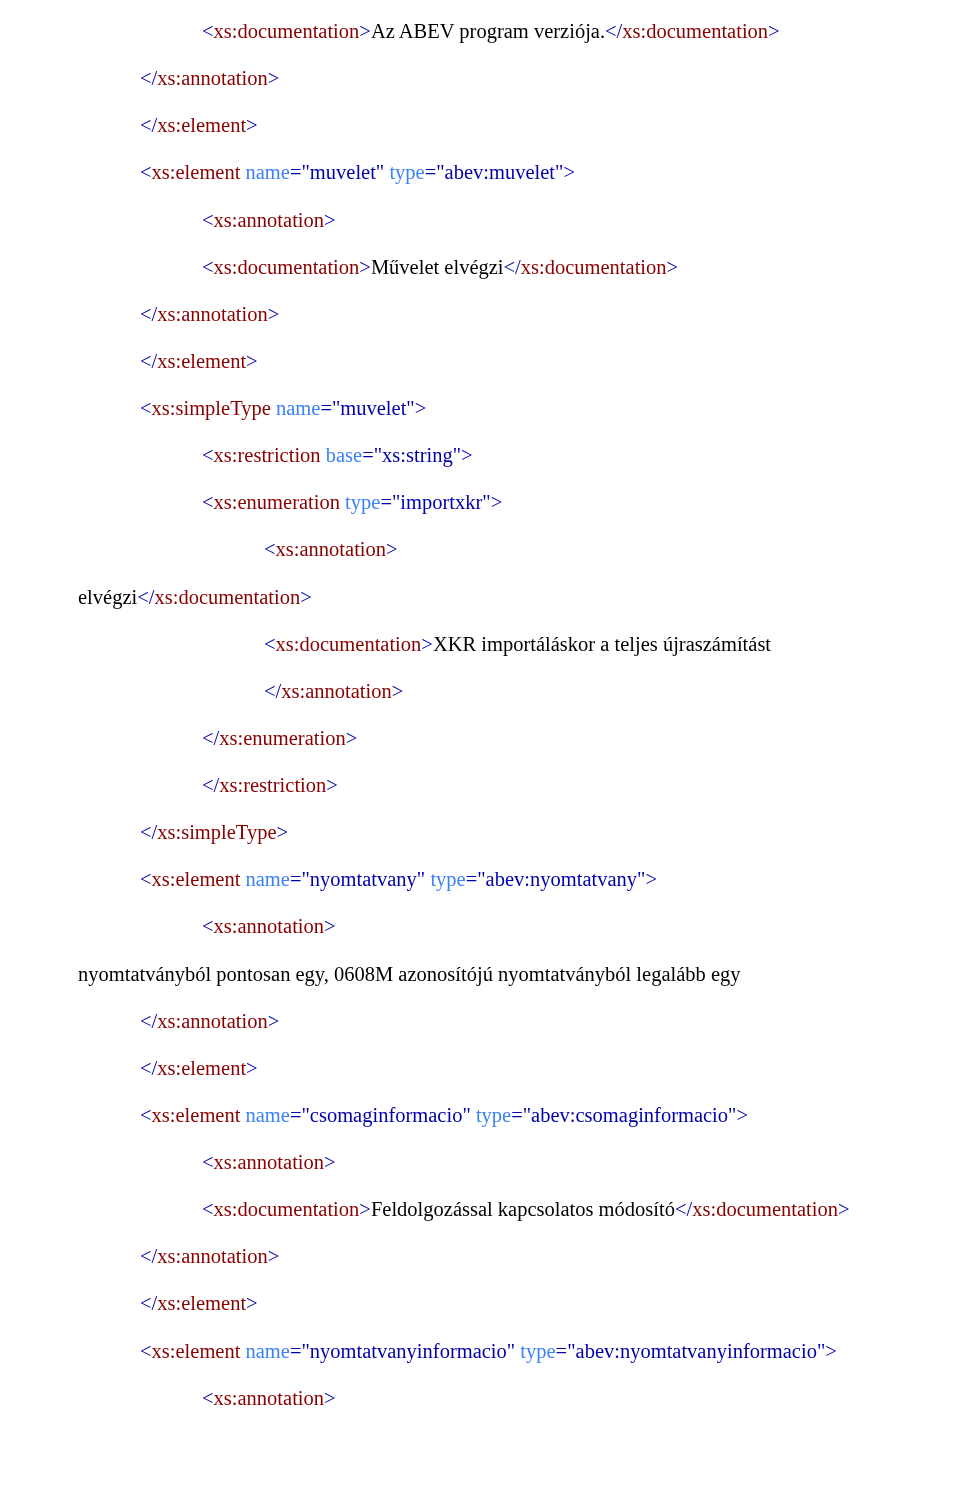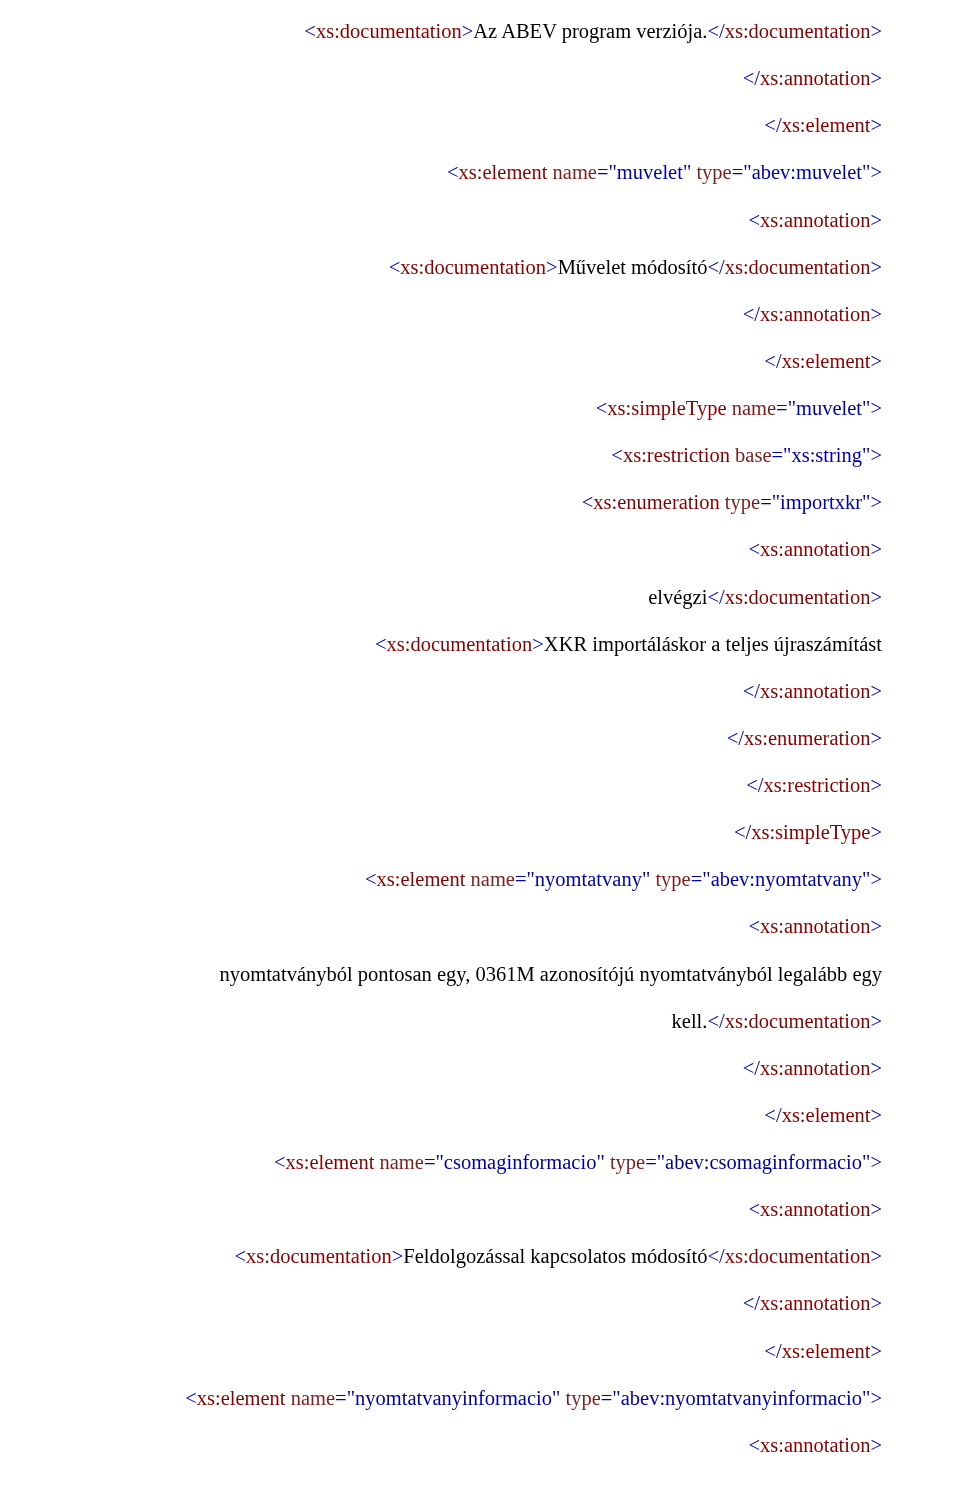--- a/index.html
+++ b/index.html
@@ -15,61 +15,60 @@
   .page {
     width: 960px;
     min-height: 1502px;
     padding: 20px 78px 20px 78px;
     position: relative;
   }
   
   .br  { color: #0000aa; } 
   .eq  { color: #0000aa; } 
   .tag { color: #880000; } 
-  .att { color: #7f1d1d; } 
+  .att { color: #3b82f6; } 
   .val { color: #0000aa; } 
   .txt { color: #000000; } 
   pre.code {
     margin: 0;
     font-family: inherit;
     white-space: pre-wrap;
     word-wrap: break-word;
   }
-  .line { display: block; text-align: right; }
+  .line { display: block; }
   .i1 { padding-left: 62px; }
   .i2 { padding-left: 124px; }
   .i3 { padding-left: 186px; }
   .no { padding-left: 0; }
 </style>
 </head>
 <body>
 
 <div class="page">
   <pre class="code" id="code"><span class="line i2"><span class="br">&lt;</span><span class="tag">xs:documentation</span><span class="br">&gt;</span><span class="txt">Az ABEV program verziója.</span><span class="br">&lt;/</span><span class="tag">xs:documentation</span><span class="br">&gt;</span></span>
 <span class="line i1"><span class="br">&lt;/</span><span class="tag">xs:annotation</span><span class="br">&gt;</span></span>
 <span class="line i1"><span class="br">&lt;/</span><span class="tag">xs:element</span><span class="br">&gt;</span></span>
 <span class="line i1"><span class="br">&lt;</span><span class="tag">xs:element</span><span class="txt"> </span><span class="att">name</span><span class="eq">=</span><span class="val">"muvelet"</span><span class="txt"> </span><span class="att">type</span><span class="eq">=</span><span class="val">"abev:muvelet"</span><span class="br">&gt;</span></span>
 <span class="line i2"><span class="br">&lt;</span><span class="tag">xs:annotation</span><span class="br">&gt;</span></span>
-<span class="line i2"><span class="br">&lt;</span><span class="tag">xs:documentation</span><span class="br">&gt;</span><span class="txt">Művelet módosító</span><span class="br">&lt;/</span><span class="tag">xs:documentation</span><span class="br">&gt;</span></span>
+<span class="line i2"><span class="br">&lt;</span><span class="tag">xs:documentation</span><span class="br">&gt;</span><span class="txt">Művelet elvégzi</span><span class="br">&lt;/</span><span class="tag">xs:documentation</span><span class="br">&gt;</span></span>
 <span class="line i1"><span class="br">&lt;/</span><span class="tag">xs:annotation</span><span class="br">&gt;</span></span>
 <span class="line i1"><span class="br">&lt;/</span><span class="tag">xs:element</span><span class="br">&gt;</span></span>
 <span class="line i1"><span class="br">&lt;</span><span class="tag">xs:simpleType</span><span class="txt"> </span><span class="att">name</span><span class="eq">=</span><span class="val">"muvelet"</span><span class="br">&gt;</span></span>
 <span class="line i2"><span class="br">&lt;</span><span class="tag">xs:restriction</span><span class="txt"> </span><span class="att">base</span><span class="eq">=</span><span class="val">"xs:string"</span><span class="br">&gt;</span></span>
 <span class="line i2"><span class="br">&lt;</span><span class="tag">xs:enumeration</span><span class="txt"> </span><span class="att">type</span><span class="eq">=</span><span class="val">"importxkr"</span><span class="br">&gt;</span></span>
 <span class="line i3"><span class="br">&lt;</span><span class="tag">xs:annotation</span><span class="br">&gt;</span></span>
 <span class="line no"><span class="txt">elvégzi</span><span class="br">&lt;/</span><span class="tag">xs:documentation</span><span class="br">&gt;</span></span>
 <span class="line i3"><span class="br">&lt;</span><span class="tag">xs:documentation</span><span class="br">&gt;</span><span class="txt">XKR importáláskor a teljes újraszámítást</span></span>
 <span class="line i3"><span class="br">&lt;/</span><span class="tag">xs:annotation</span><span class="br">&gt;</span></span>
 <span class="line i2"><span class="br">&lt;/</span><span class="tag">xs:enumeration</span><span class="br">&gt;</span></span>
 <span class="line i2"><span class="br">&lt;/</span><span class="tag">xs:restriction</span><span class="br">&gt;</span></span>
 <span class="line i1"><span class="br">&lt;/</span><span class="tag">xs:simpleType</span><span class="br">&gt;</span></span>
 <span class="line i1"><span class="br">&lt;</span><span class="tag">xs:element</span><span class="txt"> </span><span class="att">name</span><span class="eq">=</span><span class="val">"nyomtatvany"</span><span class="txt"> </span><span class="att">type</span><span class="eq">=</span><span class="val">"abev:nyomtatvany"</span><span class="br">&gt;</span></span>
 <span class="line i2"><span class="br">&lt;</span><span class="tag">xs:annotation</span><span class="br">&gt;</span></span>
-<span class="line no"><span class="txt">nyomtatványból pontosan egy, 0361M azonosítójú nyomtatványból legalább egy</span></span>
-<span class="line no"><span class="txt">kell.</span><span class="br">&lt;/</span><span class="tag">xs:documentation</span><span class="br">&gt;</span></span>
+<span class="line no"><span class="txt">nyomtatványból pontosan egy, 0608M azonosítójú nyomtatványból legalább egy</span></span>
 <span class="line i1"><span class="br">&lt;/</span><span class="tag">xs:annotation</span><span class="br">&gt;</span></span>
 <span class="line i1"><span class="br">&lt;/</span><span class="tag">xs:element</span><span class="br">&gt;</span></span>
 <span class="line i1"><span class="br">&lt;</span><span class="tag">xs:element</span><span class="txt"> </span><span class="att">name</span><span class="eq">=</span><span class="val">"csomaginformacio"</span><span class="txt"> </span><span class="att">type</span><span class="eq">=</span><span class="val">"abev:csomaginformacio"</span><span class="br">&gt;</span></span>
 <span class="line i2"><span class="br">&lt;</span><span class="tag">xs:annotation</span><span class="br">&gt;</span></span>
 <span class="line i2"><span class="br">&lt;</span><span class="tag">xs:documentation</span><span class="br">&gt;</span><span class="txt">Feldolgozással kapcsolatos módosító</span><span class="br">&lt;/</span><span class="tag">xs:documentation</span><span class="br">&gt;</span></span>
 <span class="line i1"><span class="br">&lt;/</span><span class="tag">xs:annotation</span><span class="br">&gt;</span></span>
 <span class="line i1"><span class="br">&lt;/</span><span class="tag">xs:element</span><span class="br">&gt;</span></span>
 <span class="line i1"><span class="br">&lt;</span><span class="tag">xs:element</span><span class="txt"> </span><span class="att">name</span><span class="eq">=</span><span class="val">"nyomtatvanyinformacio"</span><span class="txt"> </span><span class="att">type</span><span class="eq">=</span><span class="val">"abev:nyomtatvanyinformacio"</span><span class="br">&gt;</span></span>
 <span class="line i2"><span class="br">&lt;</span><span class="tag">xs:annotation</span><span class="br">&gt;</span></span>
 

